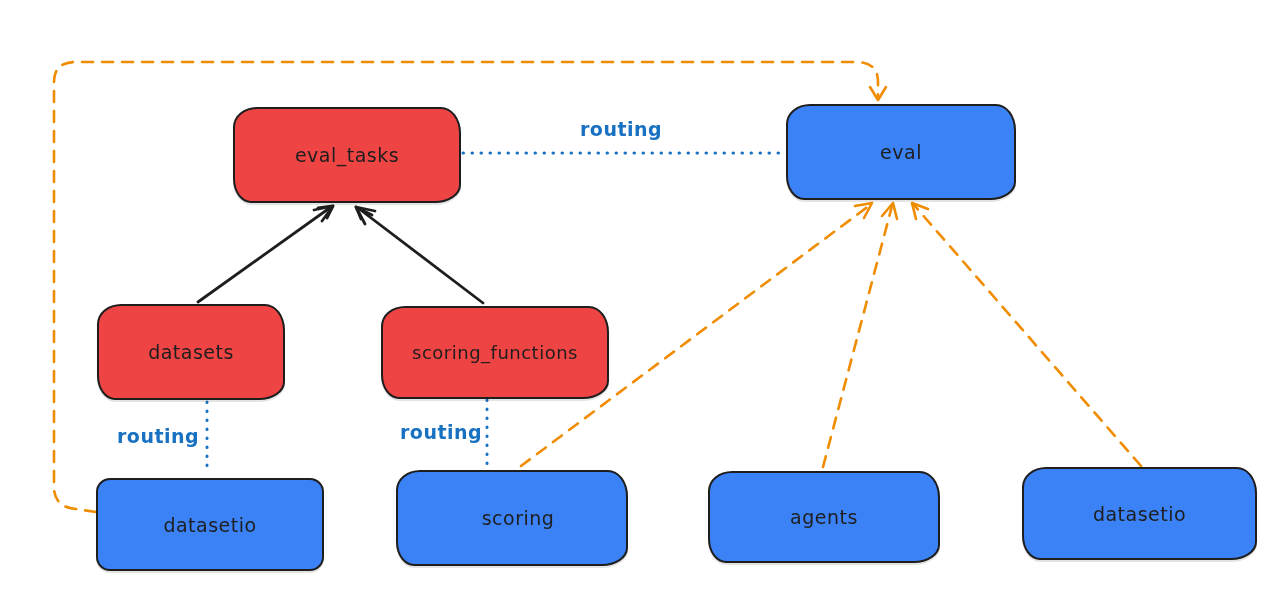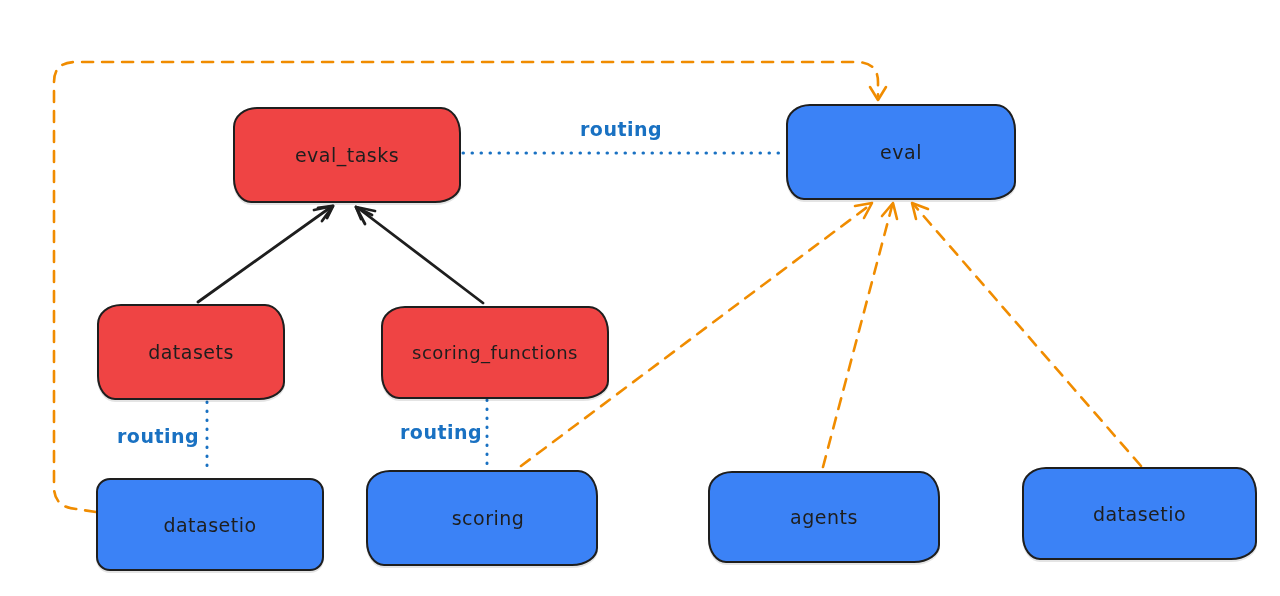--- a/index.html
+++ b/index.html
@@ -36,21 +36,21 @@
     box-shadow: 0 2px 0 rgba(30,30,30,0.12);
   }
   .node-blue { background: #ef4444; }
   .node-green { background: #3b82f6; }
 
   .node-eval-tasks        { left: 233px; top: 107px; width: 228px; height: 96px; }
   .node-eval              { left: 786px; top: 104px; width: 230px; height: 96px; }
   .node-datasets          { left: 97px;  top: 304px; width: 188px; height: 96px; }
   .node-scoring-functions { left: 381px; top: 306px; width: 228px; height: 93px; font-size: 18px; }
   .node-datasetio         { left: 96px;  top: 478px; width: 228px; height: 93px; border-radius: 14px; }
-  .node-scoring           { left: 366px; top: 470px; width: 232px; height: 96px; padding-left: 12px; }
+  .node-scoring           { left: 396px; top: 470px; width: 232px; height: 96px; padding-left: 12px; }
   .node-agents            { left: 708px; top: 471px; width: 232px; height: 92px; }
   .node-inference         { left: 1022px; top: 467px; width: 235px; height: 93px; }
 
   .edge-label {
     position: absolute;
     color: #1971c2;
     font-size: 19px;
     font-weight: 600;
     letter-spacing: 0.5px;
     white-space: nowrap;

